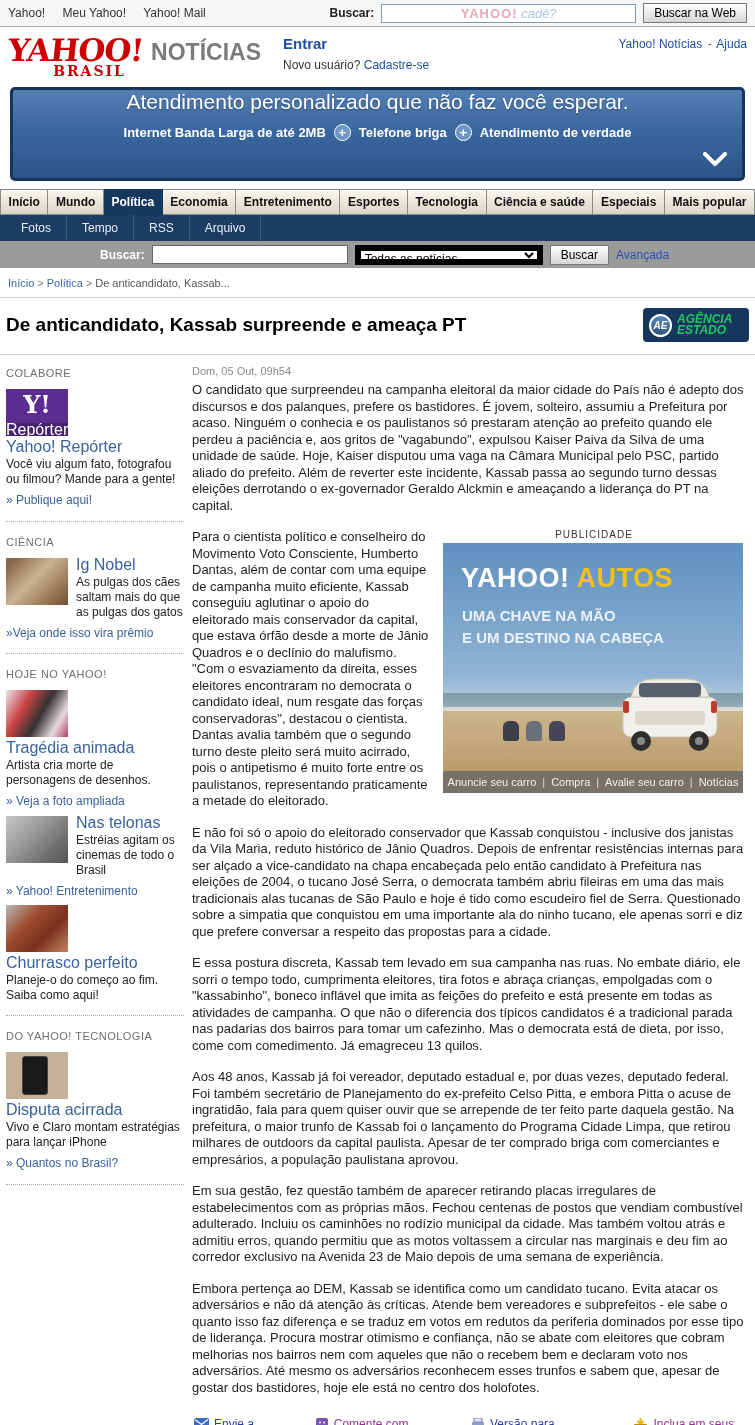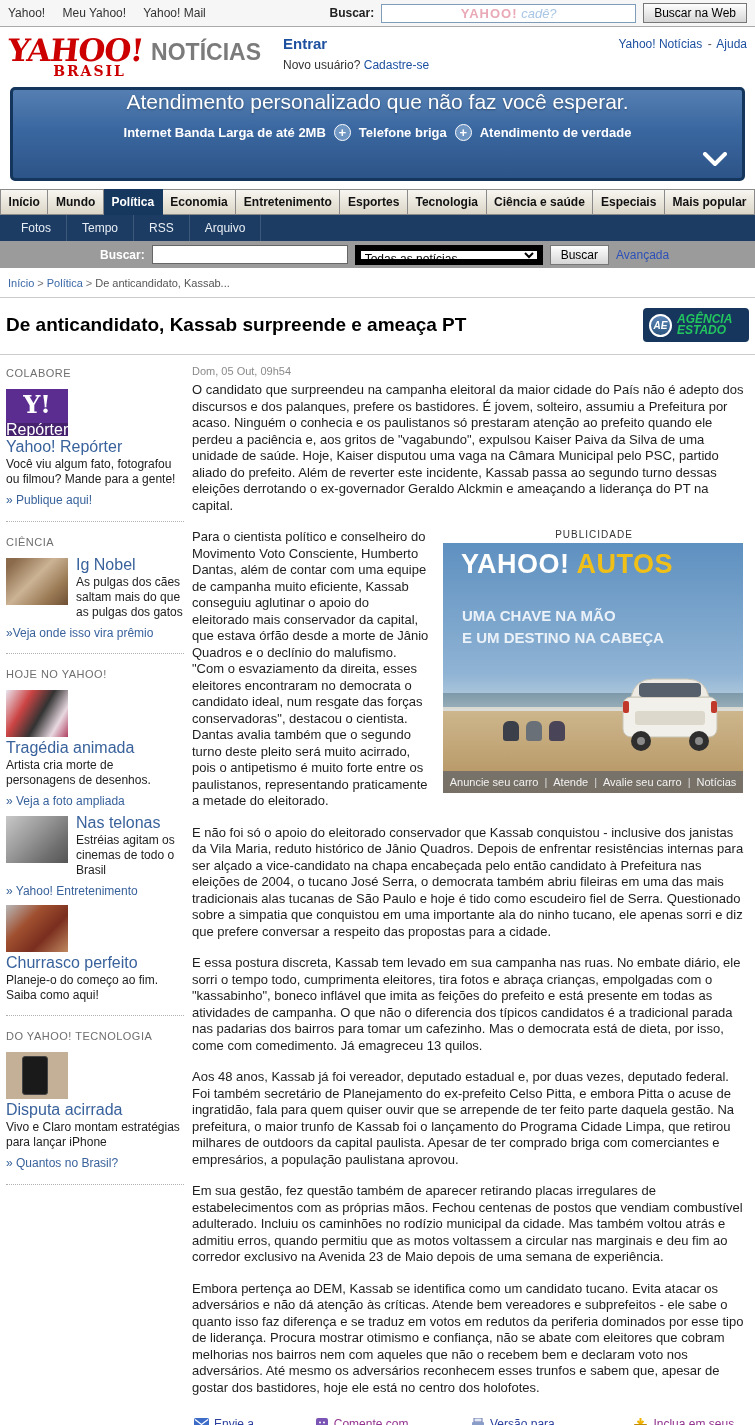--- a/index.html
+++ b/index.html
@@ -147,21 +147,21 @@
   .ad-label { text-align: center; font-size: 10px; letter-spacing: 1px; color: #333; margin-bottom: 3px; }
   .ad-creative {
     position: relative; width: 300px; height: 250px; overflow: hidden; cursor: pointer;
     background: linear-gradient(180deg, #5e90c0 0%, #8fb3d4 52%, #a8c4da 60%);
   }
   .ad-ocean { position: absolute; left: 0; right: 0; top: 150px; height: 16px;
     background: linear-gradient(#7d99a9, #9ab0ba); }
   .ad-surf { position: absolute; left: 0; right: 0; top: 164px; height: 4px; background: #e8e4d8; opacity: .8; }
   .ad-sand { position: absolute; left: 0; right: 0; top: 168px; bottom: 0;
     background: linear-gradient(#cdb68c, #b3925f); }
-  .ad-brand { position: absolute; left: 18px; top: 6px; font-size: 27px; font-weight: bold; letter-spacing: .5px; }
+  .ad-brand { position: absolute; left: 18px; top: 20px; font-size: 27px; font-weight: bold; letter-spacing: .5px; }
   .ad-brand .b1 { color: #fff; }
   .ad-brand .b2 { color: #f0c019; }
   .ad-tagline { position: absolute; left: 19px; top: 62px; color: #eaf1f8; font-weight: bold; font-size: 15px; line-height: 1.45; }
   .ad-people { position: absolute; left: 60px; top: 178px; display: flex; gap: 7px; }
   .ad-person { width: 16px; height: 20px; border-radius: 6px 6px 3px 3px; }
   .ad-bar {
     position: absolute; left: 0; right: 0; bottom: 0; height: 22px; background: rgba(105,105,105,.82);
     color: #f2f2f2; font-size: 11px; display: flex; align-items: center; justify-content: center; gap: 6px;
   }
   .ad-bar a { color: #f2f2f2; }
@@ -365,21 +365,21 @@
           <rect x="8" y="30" width="6" height="12" rx="2" fill="#c0392b"></rect>
           <rect x="96" y="30" width="6" height="12" rx="2" fill="#c0392b"></rect>
           <circle cx="26" cy="70" r="10" fill="#2e2e2e"></circle>
             <circle cx="26" cy="70" r="4" fill="#8a8a8a"></circle>
           <circle cx="84" cy="70" r="10" fill="#2e2e2e"></circle>
             <circle cx="84" cy="70" r="4" fill="#8a8a8a"></circle>
         </svg>
         <div class="ad-bar">
           <a>Anuncie seu carro</a>
           <span class="sep">|</span>
-          <a>Atende</a>
+          <a>Compra</a>
           <span class="sep">|</span>
           <a>Avalie seu carro</a>
           <span class="sep">|</span>
           <a>Notícias</a>
         </div>
       </div>
     </div>
 
     <p>Para o cientista político e conselheiro do Movimento Voto Consciente, Humberto Dantas, além de contar com uma equipe de campanha muito eficiente, Kassab conseguiu aglutinar o apoio do eleitorado mais conservador da capital, que estava órfão desde a morte de Jânio Quadros e o declínio do malufismo. "Com o esvaziamento da direita, esses eleitores encontraram no democrata o candidato ideal, num resgate das forças conservadoras", destacou o cientista. Dantas avalia também que o segundo turno deste pleito será muito acirrado, pois o antipetismo é muito forte entre os paulistanos, representando praticamente a metade do eleitorado.</p>
     <p class="clear">E não foi só o apoio do eleitorado conservador que Kassab conquistou - inclusive dos janistas da Vila Maria, reduto histórico de Jânio Quadros. Depois de enfrentar resistências internas para ser alçado a vice-candidato na chapa encabeçada pelo então candidato à Prefeitura nas eleições de 2004, o tucano José Serra, o democrata também abriu fileiras em uma das mais tradicionais alas tucanas de São Paulo e hoje é tido como escudeiro fiel de Serra. Questionado sobre a simpatia que conquistou em uma importante ala do ninho tucano, ele apenas sorri e diz que prefere conversar a respeito das propostas para a cidade.</p>

